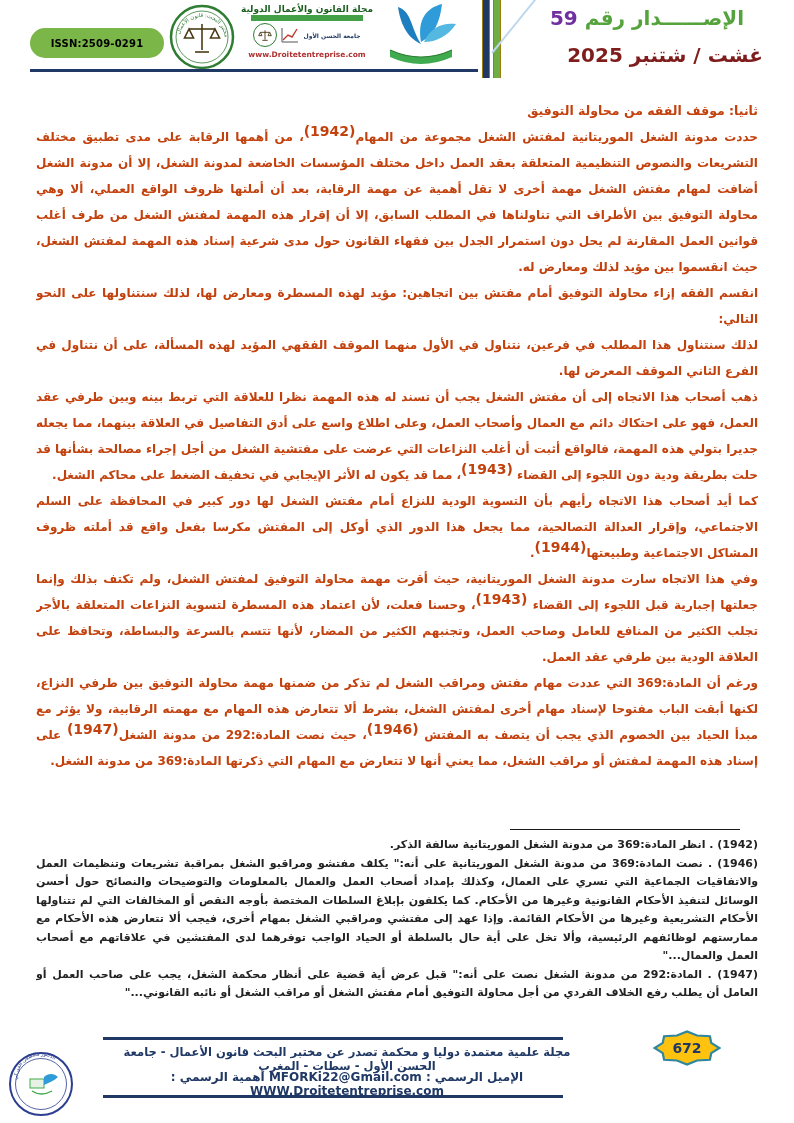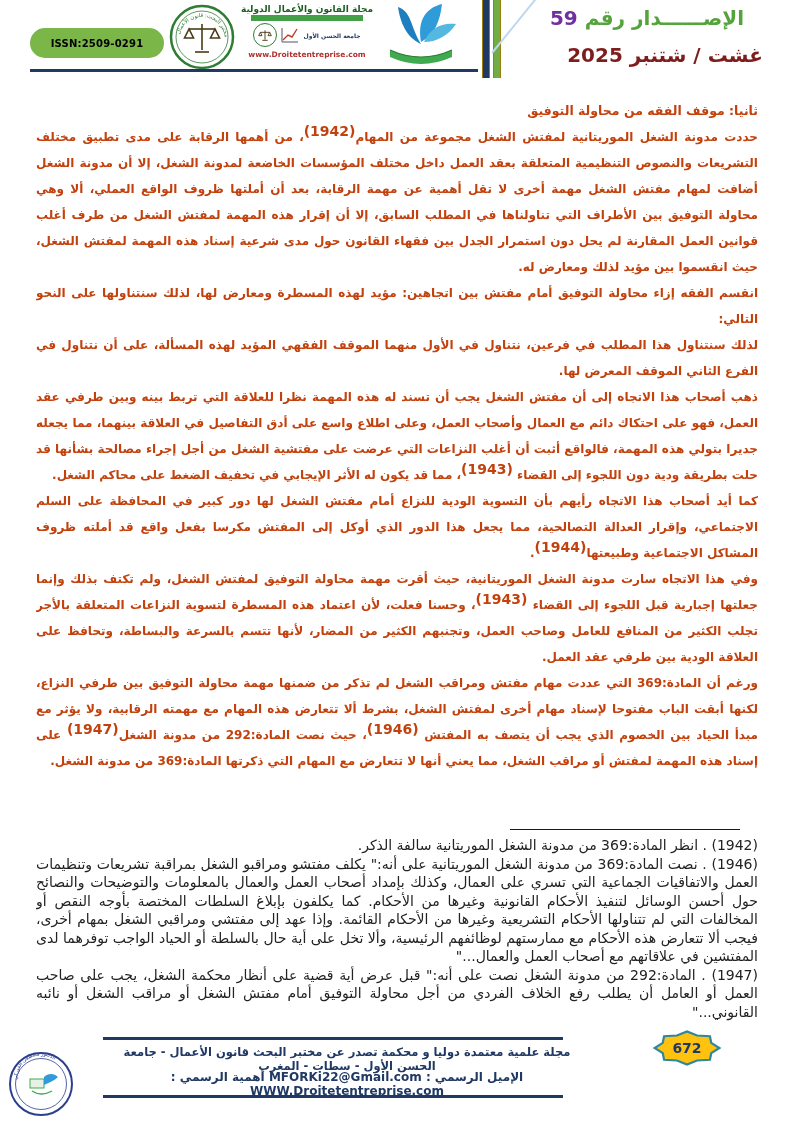--- a/index.html
+++ b/index.html
@@ -38,21 +38,21 @@
   .main-text{position:absolute;top:98px;right:36px;left:36px;height:730px;overflow:hidden;
              direction:rtl;text-align:justify;color:#c2410c;font-size:12px;font-weight:bold;
              line-height:26px;}
   .main-text p{margin:0;}
   .main-text .hd{font-size:12.5px;}
   sup{font-size:14px;line-height:0;vertical-align:super;font-weight:bold;}
 
   
   .fn-sep{position:absolute;top:829px;right:54px;width:230px;border-top:1.6px solid #1a1a1a;}
   .footnotes{position:absolute;top:836px;right:36px;left:36px;height:198px;overflow:hidden;
-             direction:rtl;text-align:justify;color:#222;font-size:14px;font-weight:normal;
+             direction:rtl;text-align:justify;color:#222;font-size:11px;font-weight:bold;
              line-height:18.5px;}
   .footnotes .fn{margin:0;}
 
   
   .f-rule{position:absolute;left:103px;width:460px;height:2.5px;background:#1f3864;}
   .f-rule.top{top:1037px;}
   .f-rule.bot{top:1095px;}
   .f-line{position:absolute;left:104px;width:486px;text-align:center;color:#1f3864;
           font-weight:bold;direction:rtl;}
   .f-line1{top:1045px;font-size:11.5px;}

